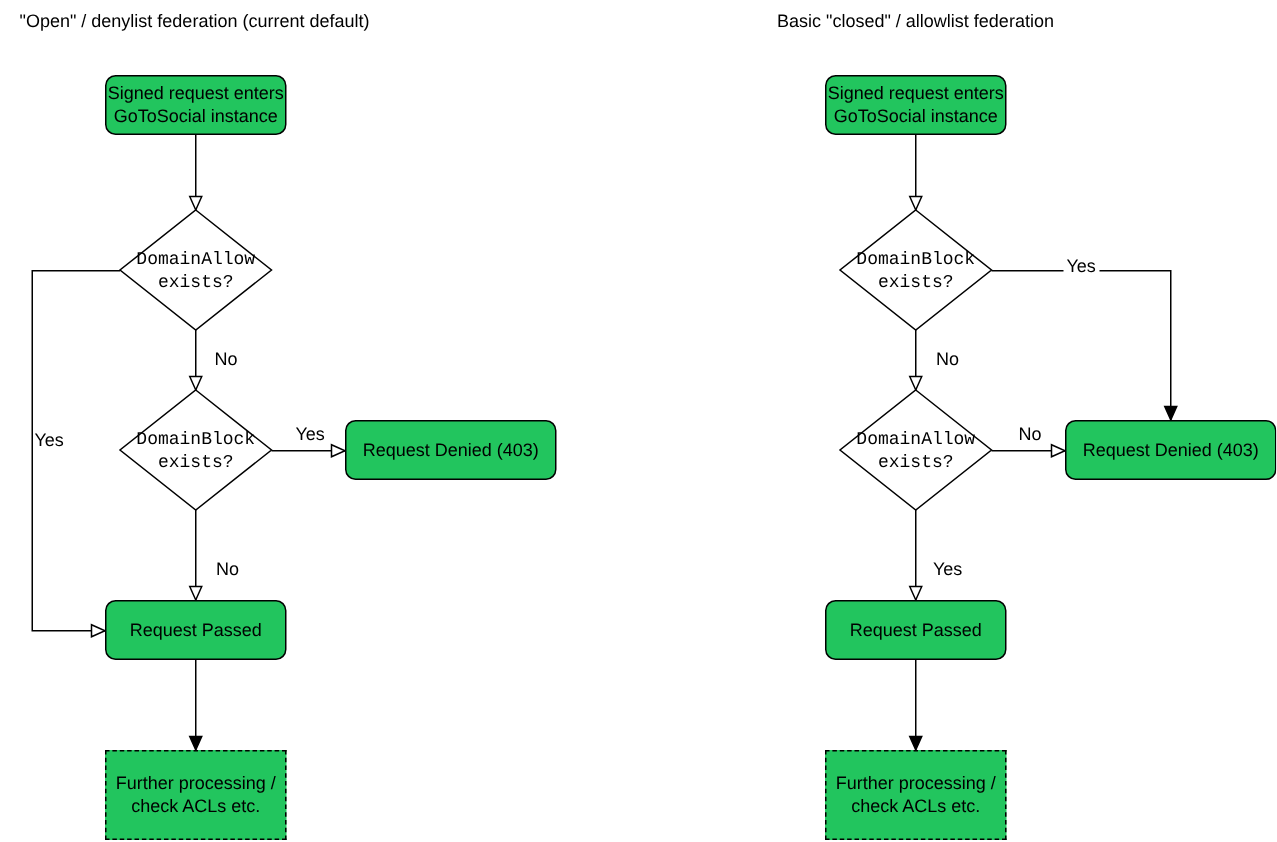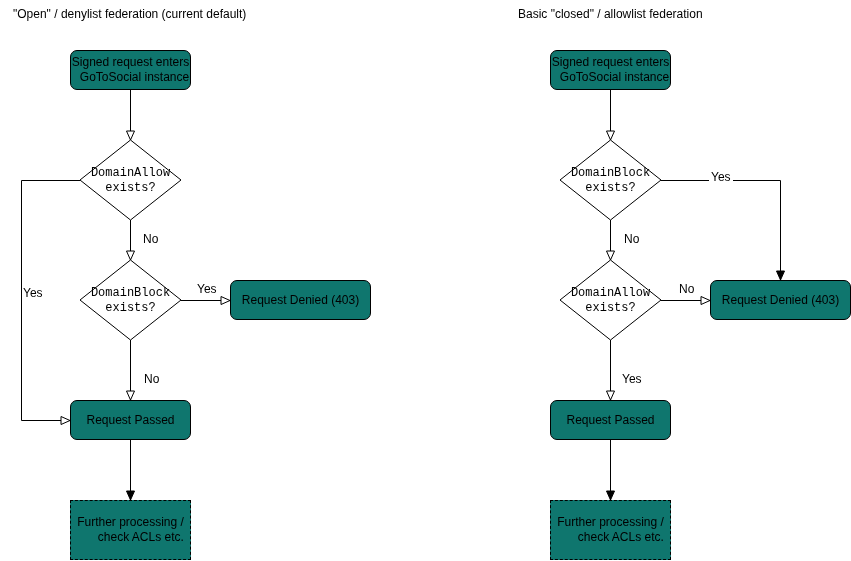--- a/index.html
+++ b/index.html
@@ -15,27 +15,27 @@
   }
   #wires { position: absolute; left: 0; top: 0; width: 851px; height: 561px; }
   .chart-title {
     position: absolute;
     white-space: pre;
     line-height: 14px;
   }
   .node {
     position: absolute;
     box-sizing: border-box;
-    background: #0f766e;
+    background: #22c55e;
     border: 1px solid #000000;
     border-radius: 7px;
     display: flex;
     align-items: center;
     justify-content: center;
-    text-align: right;
+    text-align: center;
     white-space: pre-line;
     line-height: 15px;
   }
   .node.dashed {
     border-radius: 0;
     border: 1px dashed #000000;
   }
   .diamond-label {
     position: absolute;
     display: flex;

